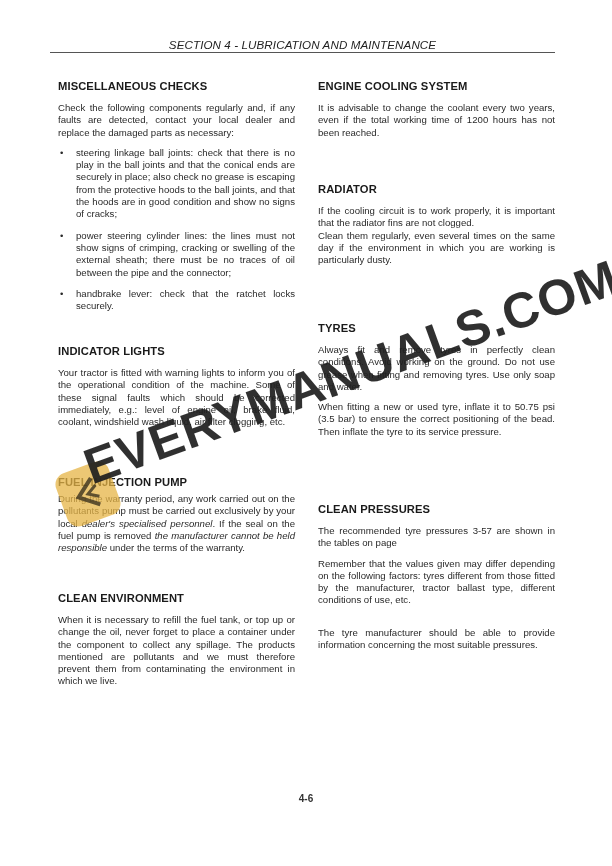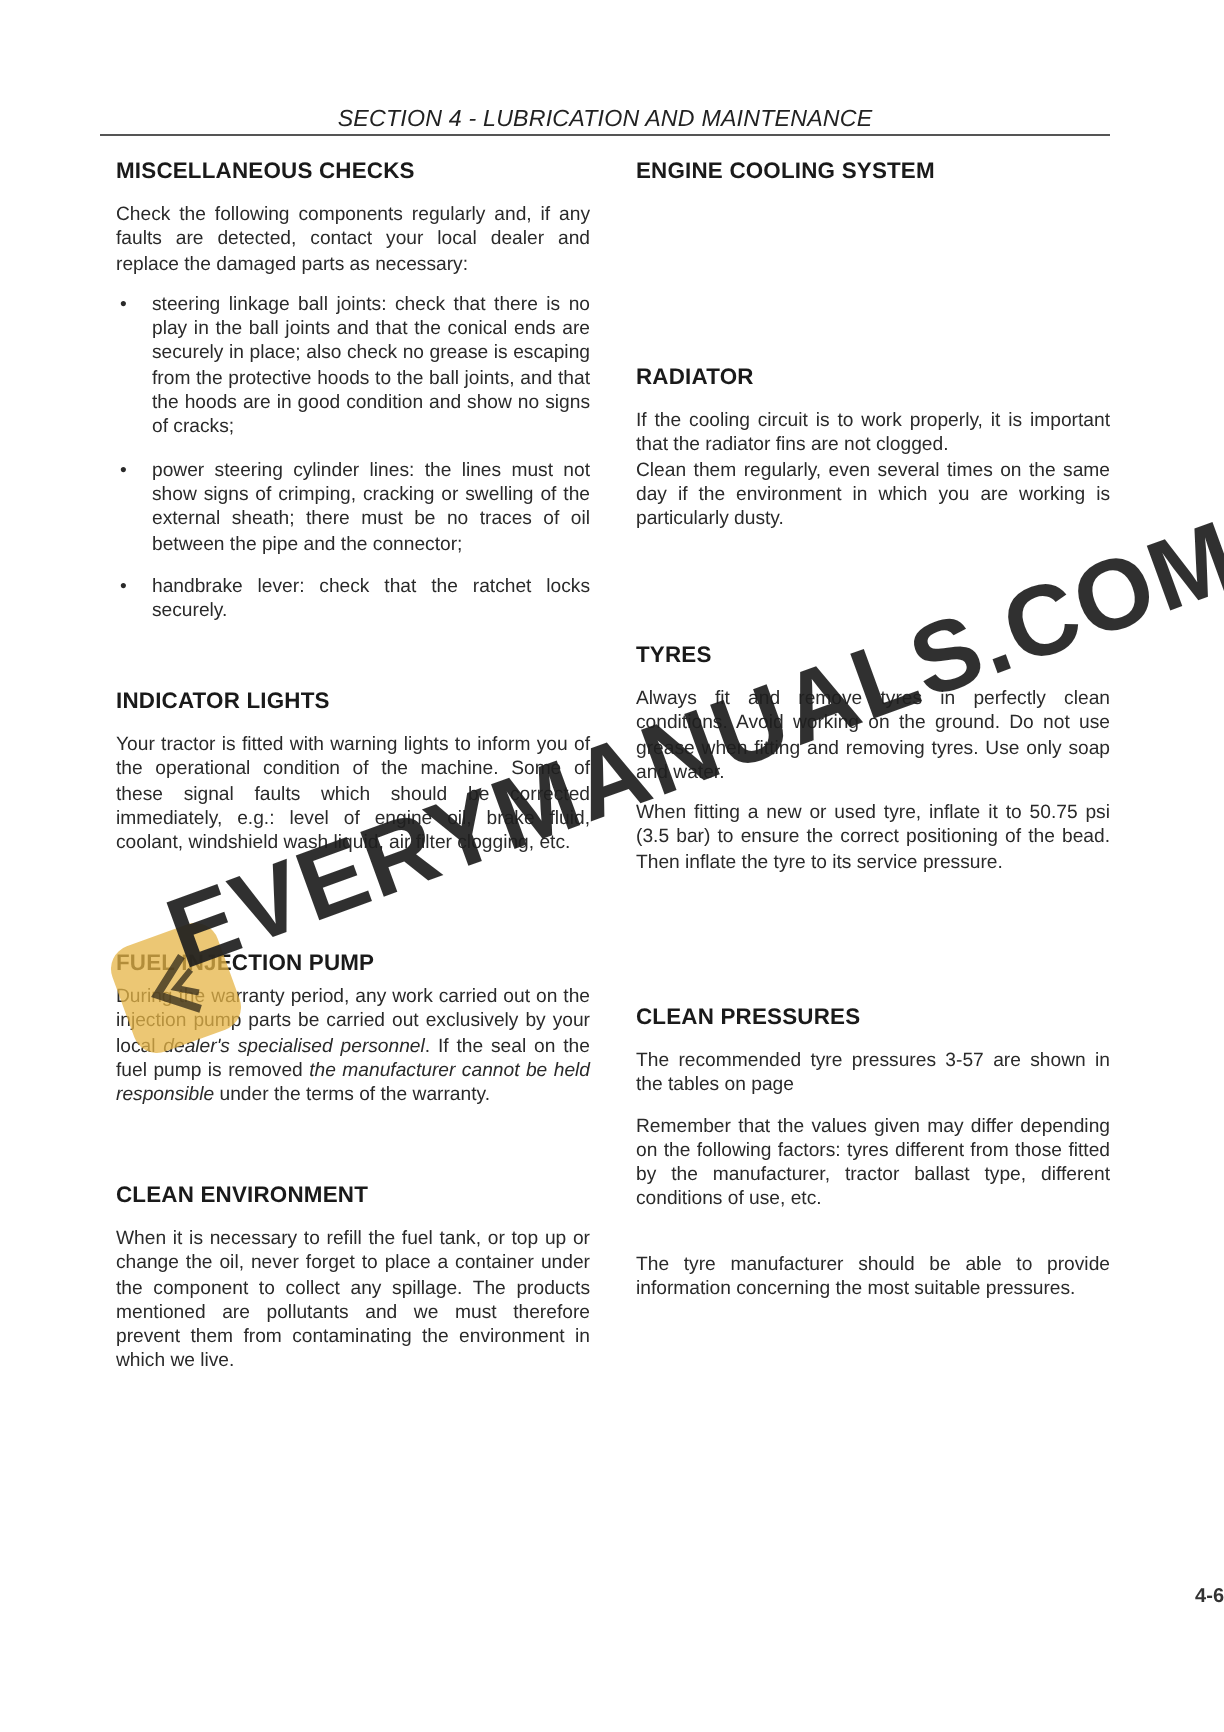--- a/index.html
+++ b/index.html
@@ -1,21 +1,21 @@
 <!DOCTYPE html>
 <html><head>
   <meta charset="utf-8">
   <style>
     html, body { margin: 0; padding: 0; background: #ffffff; }
     body {
       width: 612px; height: 866px; position: relative; overflow: hidden;
       font-family: "Liberation Sans", sans-serif; color: #1a1a1a;
     }
     .header {
-      position: absolute; left: 50px; top: 53px; width: 505px;
+      position: absolute; left: 50px; top: 38px; width: 505px;
       border-bottom: 1.5px solid #555;
       text-align: center; font-style: italic; font-size: 11.6px;
       letter-spacing: 0.1px; padding-bottom: 1px; color: #222;
     }
     .col { position: absolute; width: 237px; }
     .col-left { left: 58px; }
     .col-right { left: 318px; }
     .section { position: absolute; left: 0; width: 237px; }
     h2 {
       margin: 0 0 10px 0; font-size: 11.2px; font-weight: bold; color: #1a1a1a;
@@ -27,21 +27,21 @@
     }
     p.tight { margin-bottom: 0; }
     ul { list-style: none; margin: 0; padding: 0; }
     li {
       position: relative; padding-left: 18px; font-size: 9.6px; line-height: 12.3px;
       text-align: justify; margin-bottom: 9px; color: #2a2a2a;
     }
     li .bullet { position: absolute; left: 2px; top: 0; }
     .bi { font-weight: normal; font-style: italic; margin-top: 40px; }
     .page-num {
-      position: absolute; top: 793px; left: 0; width: 612px; text-align: right;
+      position: absolute; top: 793px; left: 0; width: 612px; text-align: center;
       font-size: 10px; font-weight: bold; color: #333;
     }
     .wm-text {
       position: absolute; left: 96px; top: 438px;
       font-size: 50px; font-weight: bold; color: rgba(30,30,30,0.92);
       letter-spacing: 1px; white-space: nowrap;
       transform: rotate(-20deg); transform-origin: left bottom;
       font-family: "Liberation Sans", sans-serif;
     }
     .wm-logo {
@@ -69,32 +69,33 @@
     </ul>
   </div>
 
   <div class="section" style="top:345px">
     <h2>INDICATOR LIGHTS</h2>
     <p>Your tractor is fitted with warning lights to inform you of the operational condition of the machine. Some of these signal faults which should be corrected immediately, e.g.: level of engine oil, brake fluid, coolant, windshield wash liquid, air filter clogging, etc.</p>
   </div>
 
   <div class="section" style="top:476px">
     <h2 style="margin-bottom:5px">FUEL INJECTION PUMP</h2>
-    <p><span>During the warranty period, any work carried out on the injection pump parts be carried out exclusively by your local </span><span class="bi">dealer's specialised personnel</span><span>. If the seal on the fuel pump is removed </span><span class="bi">the manufacturer cannot be held responsible</span><span> under the terms of the warranty.</span></p>
+    <p><span>During the warranty period, any work carried out on the pollutants pump must be carried out exclusively by your local </span><span class="bi">dealer's specialised personnel</span><span>. If the seal on the fuel pump is removed </span><span class="bi">the manufacturer cannot be held responsible</span><span> under the terms of the warranty.</span></p>
   </div>
 
   <div class="section" style="top:592px">
     <h2>CLEAN ENVIRONMENT</h2>
     <p>When it is necessary to refill the fuel tank, or top up or change the oil, never forget to place a container under the component to collect any spillage. The products mentioned are pollutants and we must therefore prevent them from contaminating the environment in which we live.</p>
   </div>
 </div>
 
 <div class="col col-right">
   <div class="section" style="top:80px">
     <h2>ENGINE COOLING SYSTEM</h2>
+    <p>It is advisable to change the coolant every two years, even if the total working time of 1200 hours has not been reached.</p>
   </div>
 
   <div class="section" style="top:183px">
     <h2>RADIATOR</h2>
     <p class="tight">If the cooling circuit is to work properly, it is important that the radiator fins are not clogged.</p>
     <p>Clean them regularly, even several times on the same day if the environment in which you are working is particularly dusty.</p>
   </div>
 
   <div class="section" style="top:322px">
     <h2>TYRES</h2>

